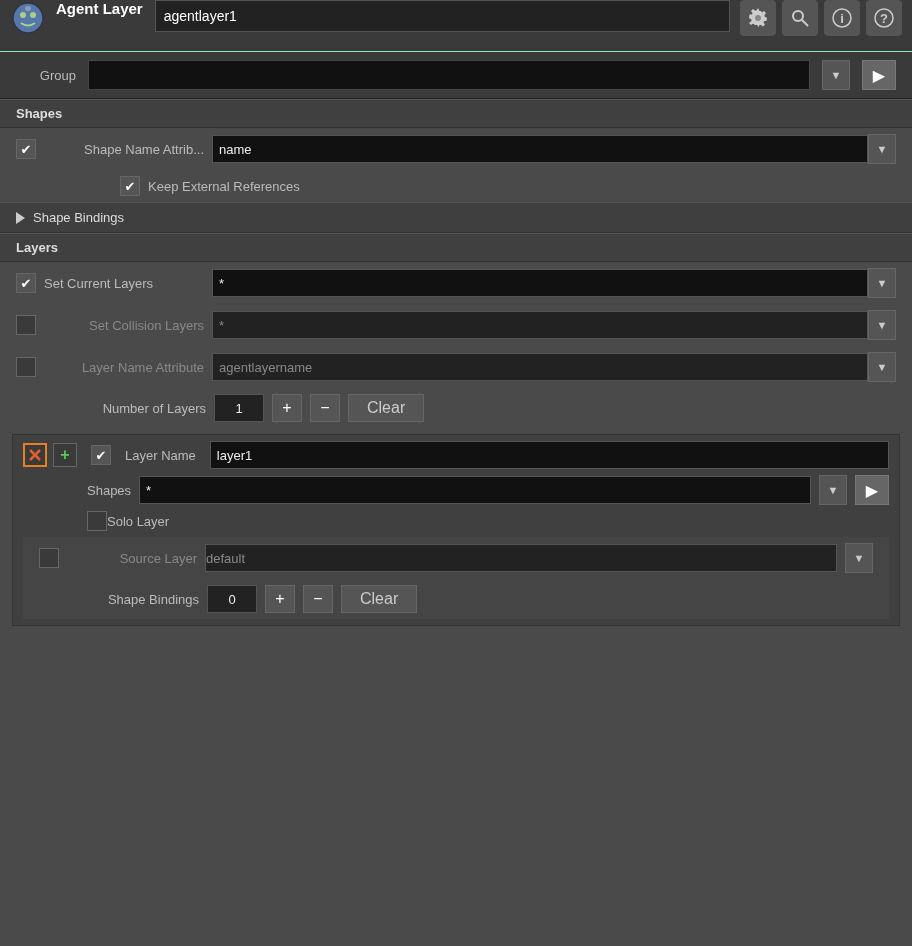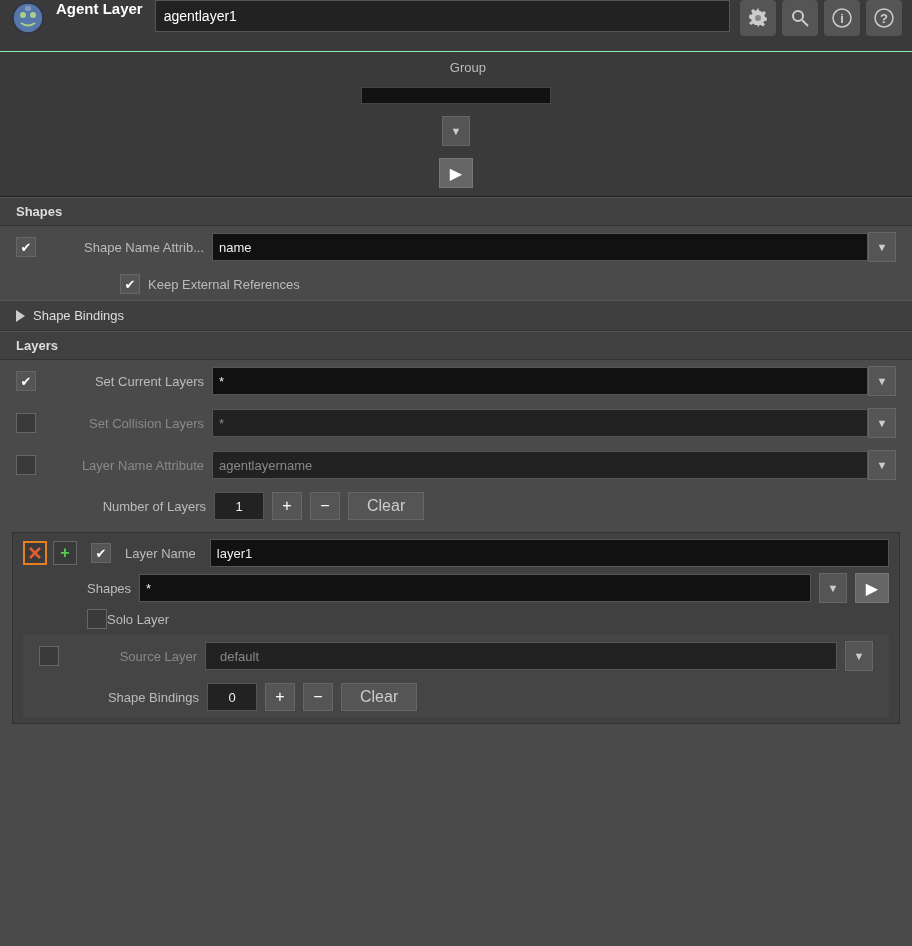--- a/index.html
+++ b/index.html
@@ -67,21 +67,20 @@
     }
 
     
     .group-row {
       display: flex;
       align-items: center;
       background: #3a3a3a;
       padding: 8px 16px;
       gap: 12px;
       border-bottom: 1px solid #222;
-      flex-direction: column;
     }
     .group-label {
       color: #bbb;
       font-size: 13px;
       min-width: 60px;
       text-align: right;
     }
     .dropdown-arrow {
       background: #555;
       border: 1px solid #666;
@@ -341,21 +340,21 @@
       min-width: 130px;
       text-align: right;
     }
     .source-input {
       flex: 1;
       height: 28px;
       background: #222;
       border: 1px solid #555;
       color: #888;
       font-size: 13px;
-      padding: 0 14px;
+      padding: 0 0;
     }
     .shape-bindings-row {
       display: flex;
       align-items: center;
       padding: 6px 16px;
       gap: 8px;
       background: #454545;
     }
     .sb-label {
       color: #bbb;
@@ -459,21 +458,21 @@
 </div>
 
 <div class="section-header">
   <span>Layers</span>
 </div>
 
 <div class="layers-section">
 
   <div class="form-row">
     <div class="checkbox-box checked"></div>
-    <span class="field-label" style="min-width:160px;text-align:right;">Set Current Layers</span>
+    <span class="field-label" style="min-width:160px;">Set Current Layers</span>
     <div class="text-select-wrap">
       <input class="text-field active-row" style="flex: 1 1 0%; height: 28px; background: rgb(17, 17, 17); color: rgb(238, 238, 238);" type="text" value="*">
       <div class="dropdown-arrow">▼</div>
     </div>
   </div>
 
   <div class="form-row">
     <div class="checkbox-box unchecked"></div>
     <span class="field-label" style="min-width:160px;text-align:right;color:#888;">Set Collision Layers</span>
     <div class="text-select-wrap">

